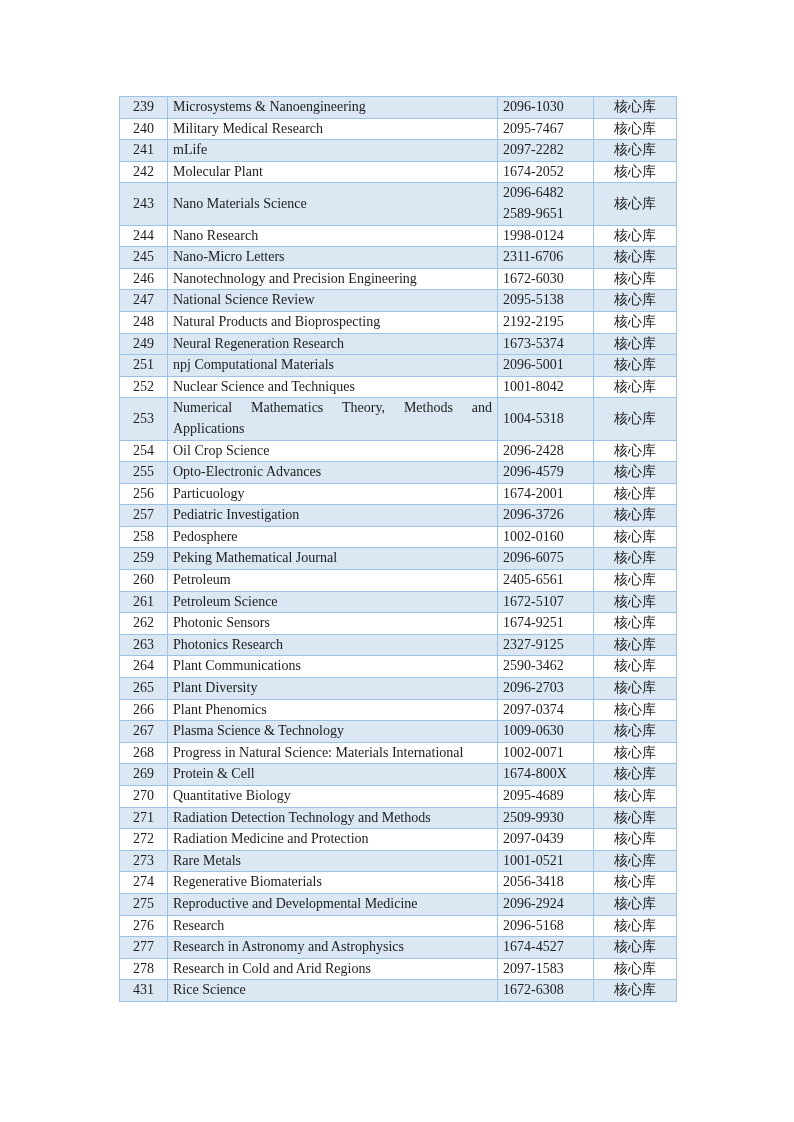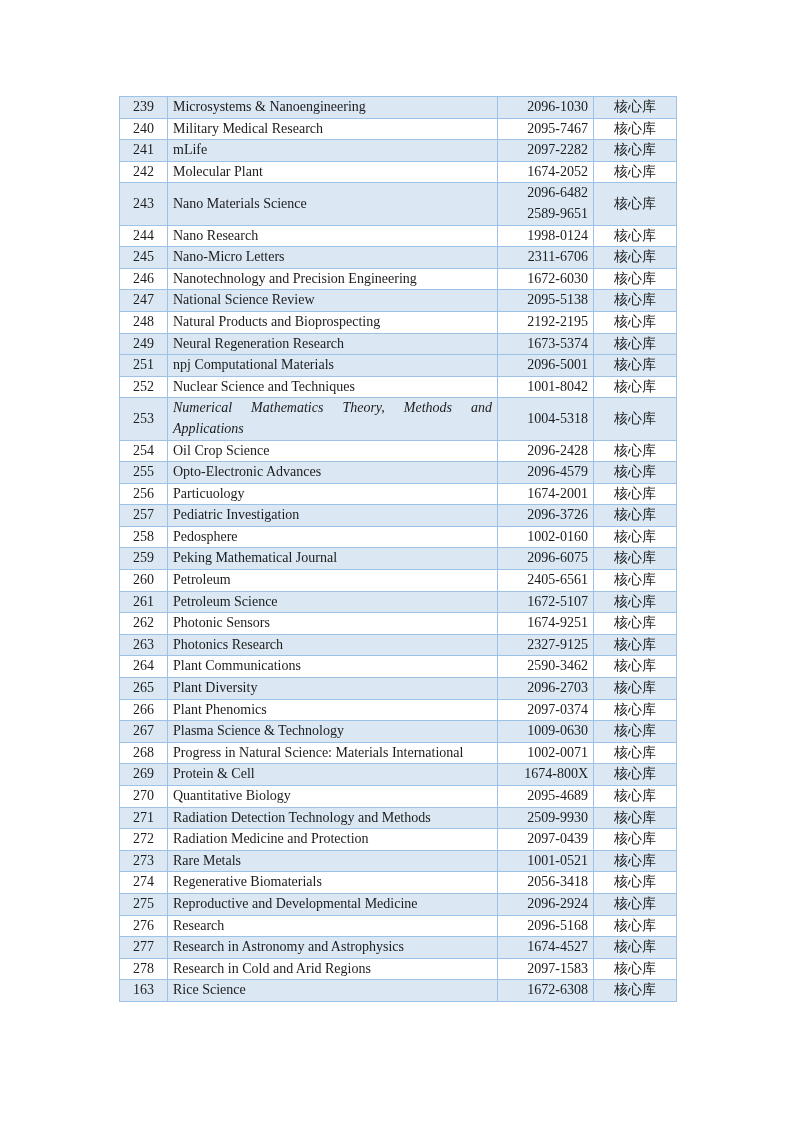--- a/index.html
+++ b/index.html
@@ -36,22 +36,22 @@
     padding: 0 5px;
     vertical-align: middle;
     overflow: hidden;
     background: #ffffff;
   }
   tr.alt td {
     background: var(--shade-color, #dbe8f4);
   }
   td.no-cell   { text-align: center; }
   td.name-cell { text-align: left; white-space: nowrap; }
-  td.name-cell.wrap { white-space: normal; text-align: justify; font-style: italic; }
-  td.issn-cell { text-align: right; white-space: pre-line; }
+  td.name-cell.wrap { white-space: normal; text-align: justify; }
+  td.issn-cell { text-align: left; white-space: pre-line; }
   td.tag-cell  { text-align: center; }
 </style>
 </head>
 <body>
 
 <div class="page" style="color: rgb(28, 28, 28);">
   <table class="journal-table">
     <colgroup>
       <col class="c-no">
       <col class="c-name">
@@ -288,20 +288,20 @@
           <td class="issn-cell">1674-4527</td>
           <td class="tag-cell">核心库</td>
         </tr>
         <tr>
           <td class="no-cell">278</td>
           <td class="name-cell">Research in Cold and Arid Regions</td>
           <td class="issn-cell">2097-1583</td>
           <td class="tag-cell">核心库</td>
         </tr>
         <tr class="alt">
-          <td class="no-cell">163</td>
+          <td class="no-cell">431</td>
           <td class="name-cell">Rice Science</td>
           <td class="issn-cell">1672-6308</td>
           <td class="tag-cell">核心库</td>
         </tr>
       </tbody>
   </table>
 </div>
 
 </body></html>

